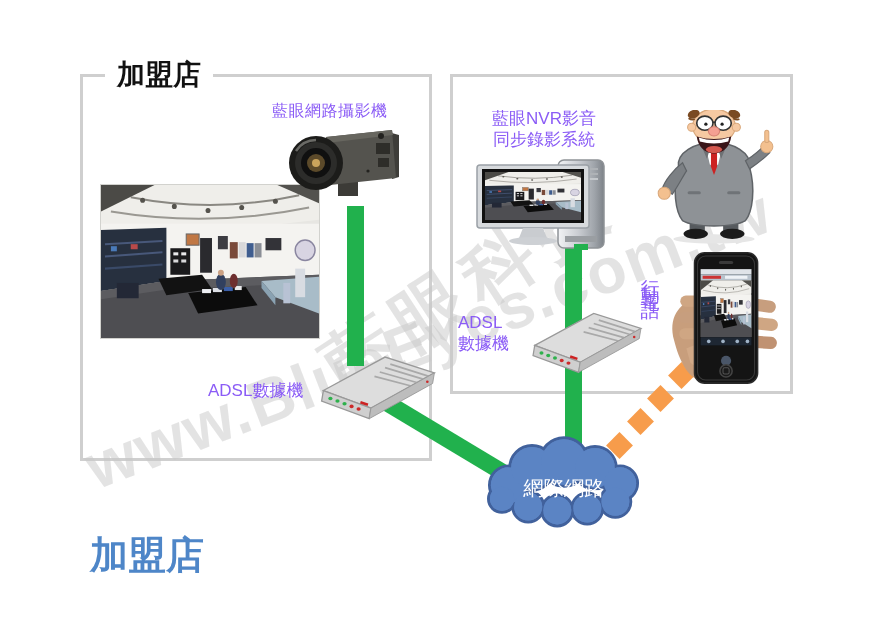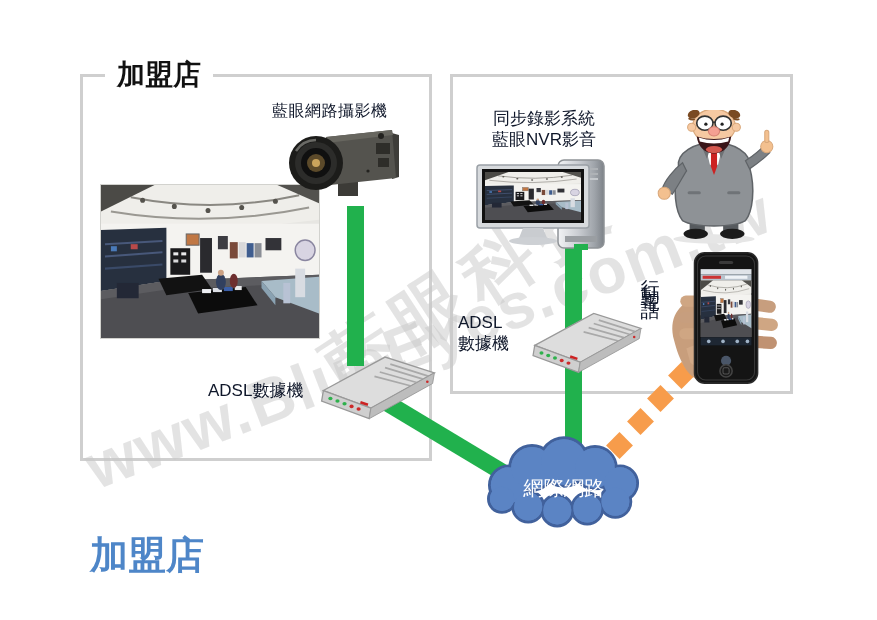--- a/index.html
+++ b/index.html
@@ -19,21 +19,21 @@
   #wm-url{left:75px;top:435px;font-size:64px;letter-spacing:2px;transform:rotate(-21deg);}
   #wm-cjk{left:305px;top:335px;font-size:72px;letter-spacing:10px;transform:rotate(-33deg);}
   
   .gline{position:absolute;background:#21b14d;z-index:4;}
   #gl-cam{left:347px;top:206px;width:17px;height:160px;}
   #gl-left-diag{left:392px;top:396px;width:134px;height:17px;transform:rotate(31deg);transform-origin:0 0;}
   #gl-right{left:565px;top:232px;width:17px;height:216px;}
   
   .diamond{position:absolute;width:19px;height:19px;background:#f79c4b;transform:rotate(45deg);z-index:7;}
   
-  .lbl{position:absolute;z-index:8;color:#0f172a;font-size:17px;line-height:21px;}
+  .lbl{position:absolute;z-index:8;color:#8b5cf6;font-size:17px;line-height:21px;}
   #camera-label{left:272px;top:100px;font-size:16px;white-space:nowrap;letter-spacing:.5px;}
   #store-modem-label{left:208px;top:380px;white-space:nowrap;}
   #nvr-label{left:474px;top:108px;width:140px;text-align:center;}
   #owner-modem-label{left:458px;top:312px;width:72px;text-align:left;}
   #mobile-label{left:640px;top:264px;font-size:19px;writing-mode:vertical-rl;letter-spacing:7px;}
   #footer-caption{left:90px;top:530px;font-size:38px;font-weight:bold;color:#4e86c8;z-index:8;position:absolute;}
   
   .art{position:absolute;z-index:5;}
   #store-photo{left:100px;top:184px;width:218px;height:153px;border:1px solid #d2d2ce;z-index:5;}
   #camera-art{left:280px;top:126px;width:124px;height:94px;z-index:5;}
@@ -126,22 +126,22 @@
 
   <div class="diamond" style="left:693px;top:343px;"></div>
   <div class="diamond" style="left:672px;top:366px;"></div>
   <div class="diamond" style="left:651px;top:389px;"></div>
   <div class="diamond" style="left:631px;top:412px;"></div>
   <div class="diamond" style="left:610px;top:436px;"></div>
 
   <div class="lbl" id="camera-label">藍眼網路攝影機</div>
   <div class="lbl" id="store-modem-label">ADSL數據機</div>
   <div class="lbl" id="nvr-label">
+    <span style="display:block">藍眼NVR影音</span>
     <span style="display:block">同步錄影系統</span>
-    <span style="display:block">藍眼NVR影音</span>
   </div>
   <div class="lbl" id="owner-modem-label">
     <span style="display:block">ADSL</span>
     <span style="display:block">數據機</span>
   </div>
   <div class="lbl" id="mobile-label">行動電話</div>
   <div id="footer-caption">加盟店</div>
 
   <div class="art" id="store-photo">
     <svg width="218" height="153" viewBox="0 0 220 150" preserveAspectRatio="none">

